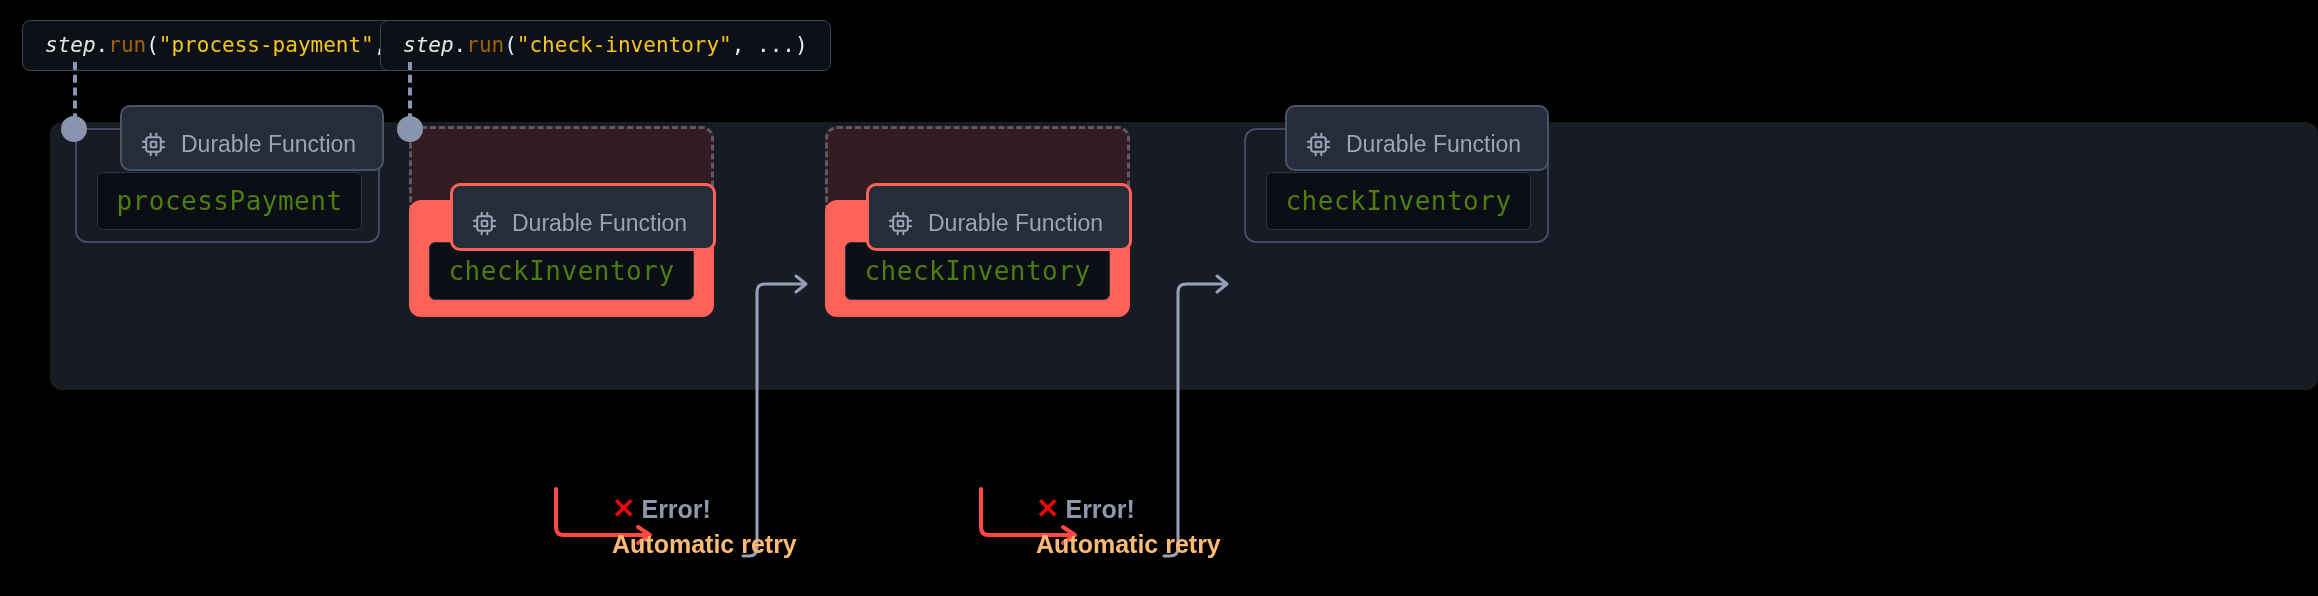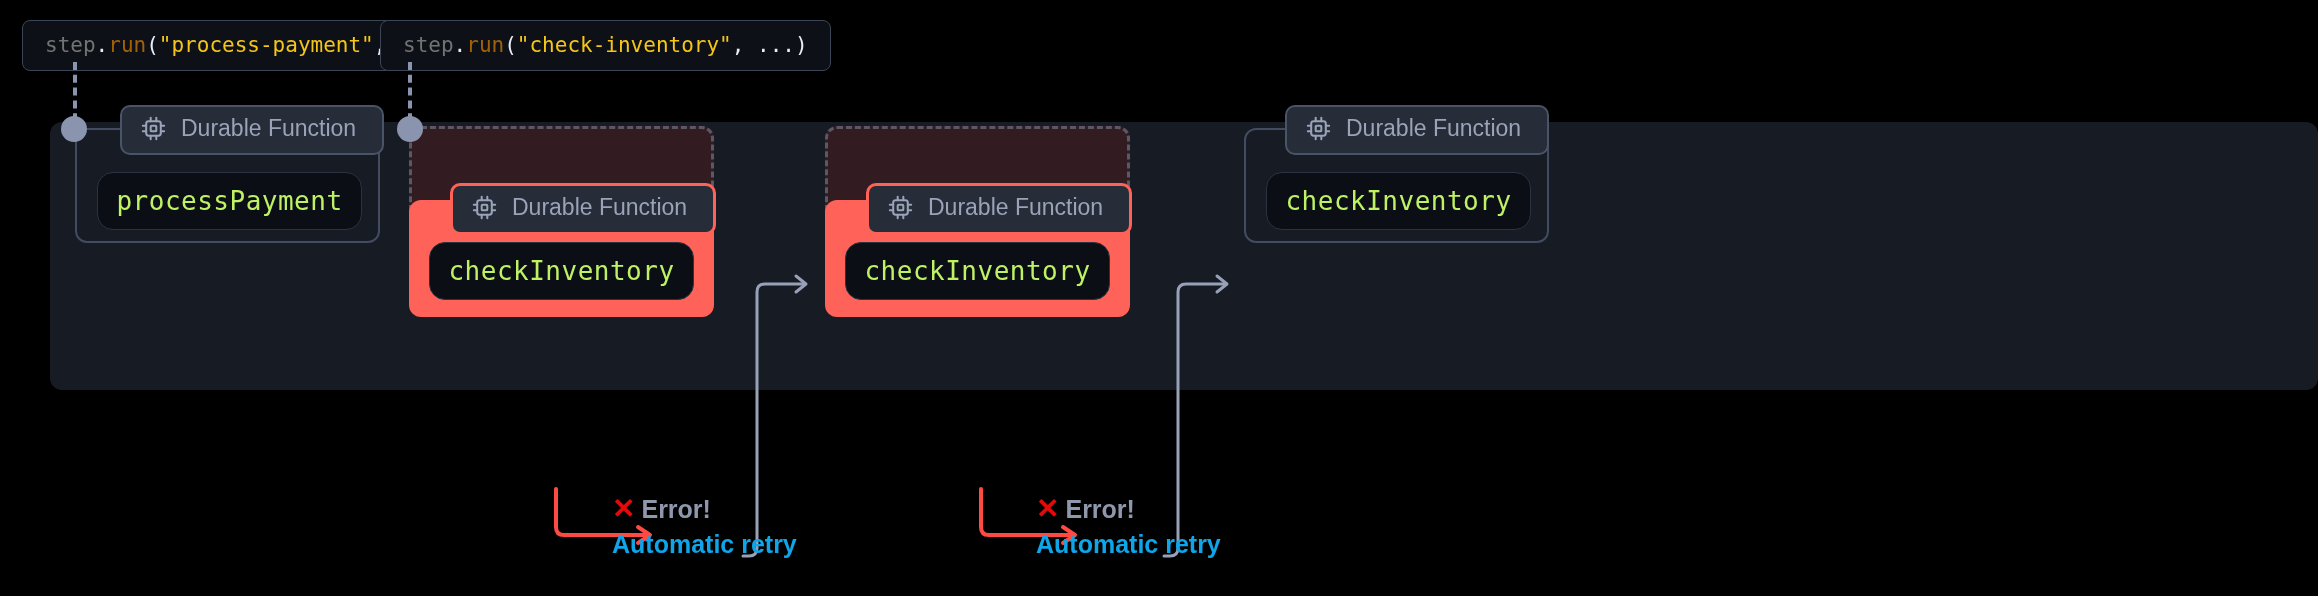--- a/index.html
+++ b/index.html
@@ -17,21 +17,21 @@
     background: #0d1117;
     border: 1.5px solid #3b4556;
     border-radius: 8px;
     padding: 14px 22px;
     font-family: "DejaVu Sans Mono", monospace;
     font-size: 21px;
     white-space: nowrap;
     line-height: 1;
     color: #e6edf3;
   }
-  .tok-plain  { color: #737373; }
+  .tok-plain  { color: #e5e5e5; font-style: italic; }
   .tok-fn     { color: #a16207; }
   .tok-punc   { color: #e6edf3; }
   .tok-str    { color: #f5c518; }
 
   
   .dash-line {
     position: absolute;
     width: 0;
     border-left: 4px dashed #8b94ae;
   }
@@ -56,40 +56,40 @@
   .step-card {
     position: absolute;
     border: 2px solid #424b60;
     border-radius: 12px;
     background: transparent;
   }
   .fn-box {
     position: absolute;
     background: #0b0e14;
     border: 1.5px solid #2b3342;
-    border-radius: 16px;
+    border-radius: 6px;
     display: flex;
     align-items: center;
     justify-content: center;
     font-family: "DejaVu Sans Mono", monospace;
     font-size: 26px;
-    color: #bef264;
+    color: #4d7c0f;
     letter-spacing: .5px;
   }
 
   
   .df-badge {
     position: absolute;
     display: flex;
     align-items: center;
     gap: 14px;
     background: #262c38;
     border: 2px solid #4a5467;
     border-radius: 10px;
-    padding: 8px 26px 11px 18px;
+    padding: 24px 26px 11px 18px;
     z-index: 8;
   }
   .df-badge.failed { border-color: #ff6258; border-width: 3px; }
   .df-badge .label {
     font-size: 23px;
     color: #9aa3b8;
     white-space: nowrap;
   }
   .chip-ico { display:block; width:27px; height:27px; }
 
@@ -112,21 +112,21 @@
   
   .err-group { position: absolute; z-index: 10; }
   .err-line1 {
     display: flex; align-items: center; gap: 6px;
     font-size: 25px; font-weight: bold; color: #8e97ac;
     line-height: 1;
   }
   .x-mark { color: #e20a0a; font-size: 28px; font-weight: bold; line-height:1; }
   .err-line2 {
     margin-top: 9px;
-    font-size: 25px; font-weight: bold; color: #0ea5e9;
+    font-size: 25px; font-weight: bold; color: #fdba74;
     line-height: 1; white-space: nowrap;
   }
   .arrow-svg { position: absolute; overflow: visible; }
 </style>
 </head>
 <body>
 
 <div class="stage">
 
   <div class="code-label" style="left:22px; top:20px;">

